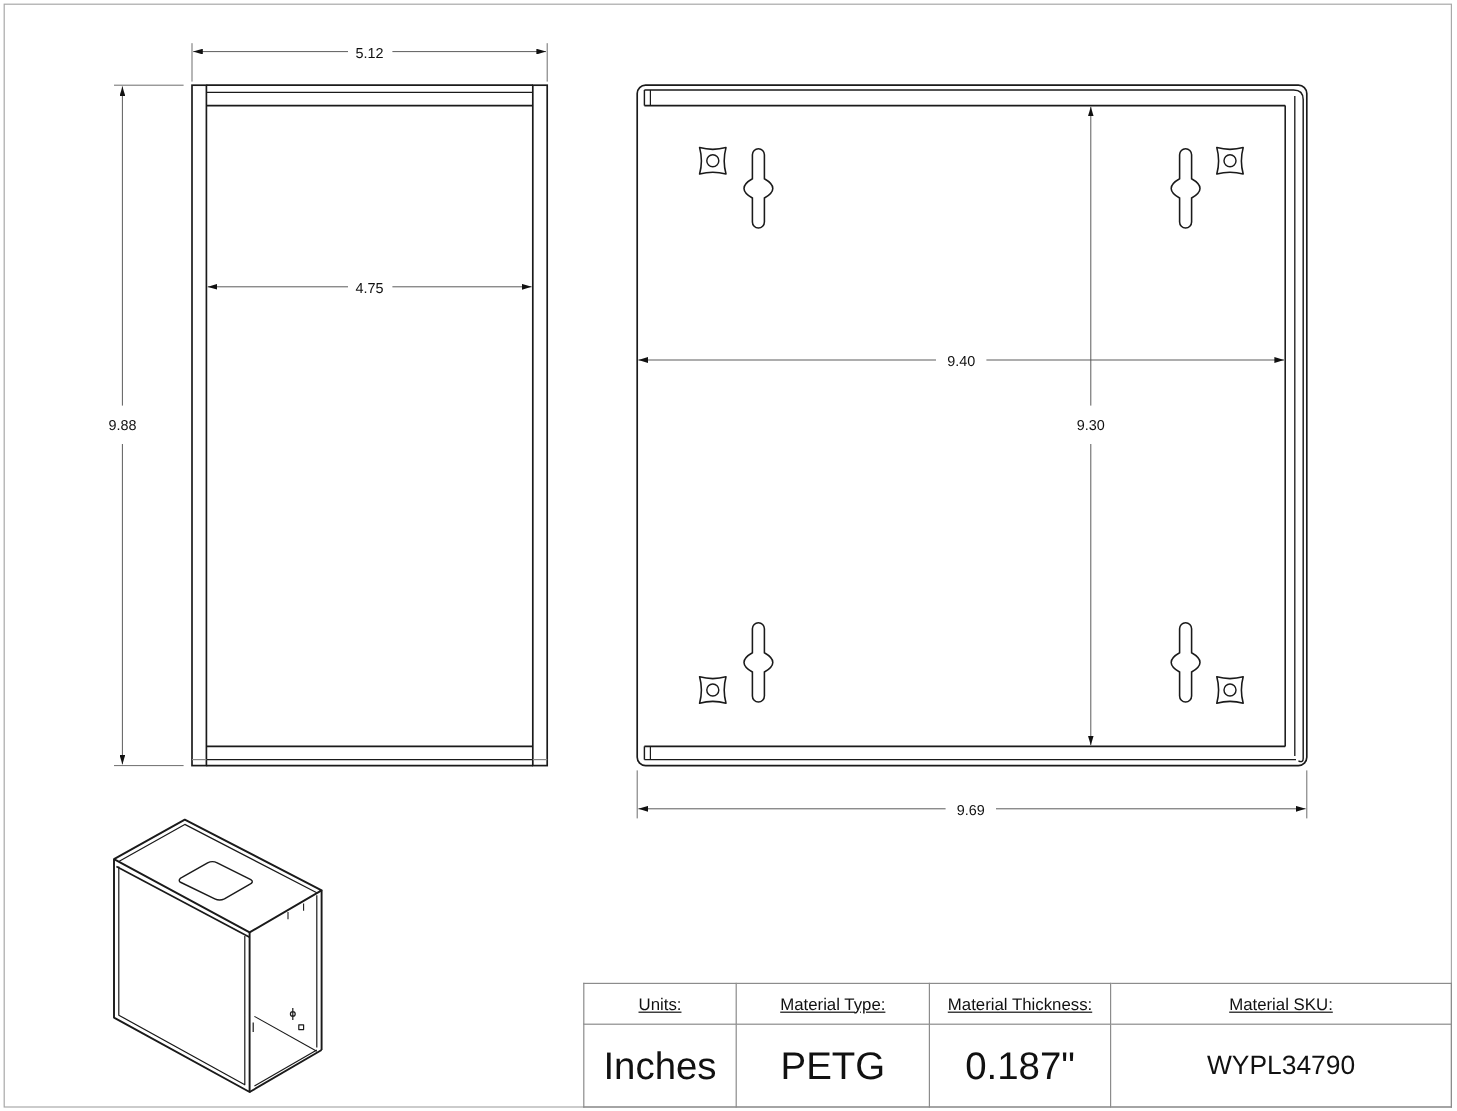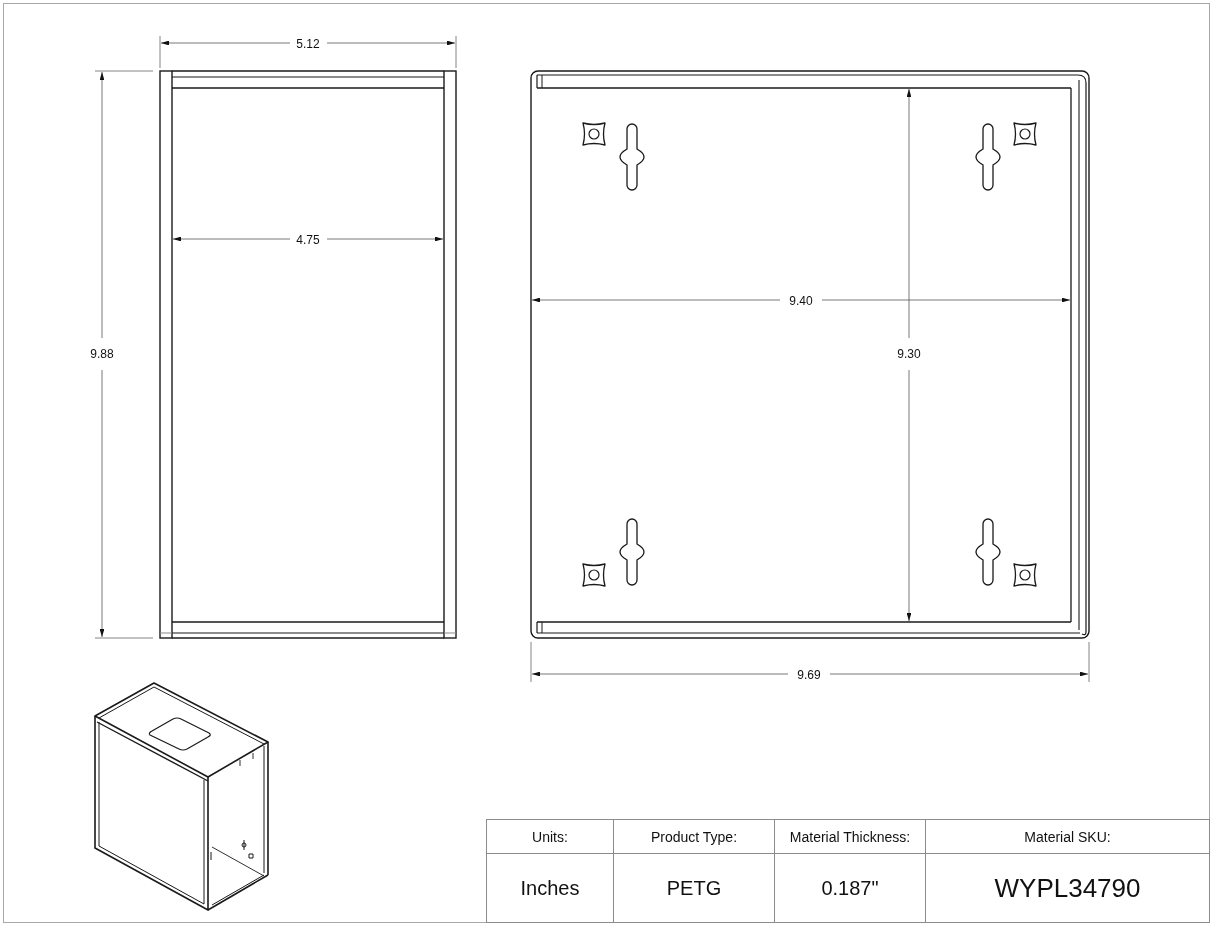--- a/index.html
+++ b/index.html
@@ -6,24 +6,24 @@
     body { width: 1214px; height: 926px; position: relative; overflow: hidden;
            font-family: "Liberation Sans", sans-serif; }
     .sheet { position: absolute; left: 3px; top: 3px; width: 1207px; height: 920px;
              border: 1px solid #a8a8a8; box-sizing: border-box; }
     svg.drawing { position: absolute; left: 0; top: 0; }
     .dim-text { font-family: "Liberation Sans", sans-serif; font-size: 12px; fill: #111; }
     .title-block { position: absolute; left: 486px; top: 819px; width: 724px; height: 104px;
                    border-collapse: collapse; }
     .title-block td { border: 1px solid #8c8c8c; text-align: center; color: #111;
                       padding: 0; }
-    .tb-head td { height: 33px; font-size: 14px; }
+    .tb-head td { height: 33px; font-size: 14px; text-decoration: underline; }
     .tb-val td { height: 68px; }
-    .v-big { font-size: 20px; }
-    .v-sku { font-size: 26px; }
+    .v-big { font-size: 32px; }
+    .v-sku { font-size: 22px; }
   </style>
 </head>
 <body>
 
 <div class="sheet"></div>
 
 <svg class="drawing" width="1214" height="926" viewBox="0 0 1214 926">
   <defs>
     <marker id="arr" viewBox="0 0 10 6" refX="10" refY="3" markerWidth="10" markerHeight="6" orient="auto-start-reverse">
       <path d="M0,0 L10,3 L0,6 z" fill="#111"></path>
@@ -134,21 +134,21 @@
     <rect x="249" y="854" width="4" height="4" stroke-width="1"></rect>
     <path d="M 211,852 l 0,8" stroke-width="1"></path>
     <path d="M 240,760 l 0,6 M 253,753 l 0,6" stroke-width="0.9"></path>
   </g>
 </svg>
 
 <table class="title-block">
   <tbody>
       <tr class="tb-head">
     <td style="width:126px">Units:</td>
-    <td style="width:160px">Product Type:</td>
+    <td style="width:160px">Material Type:</td>
     <td style="width:150px">Material Thickness:</td>
     <td>Material SKU:</td>
   </tr>
   <tr class="tb-val">
     <td class="v-big">Inches</td>
     <td class="v-big">PETG</td>
     <td class="v-big">0.187"</td>
     <td class="v-sku">WYPL34790</td>
   </tr>
 </tbody>

